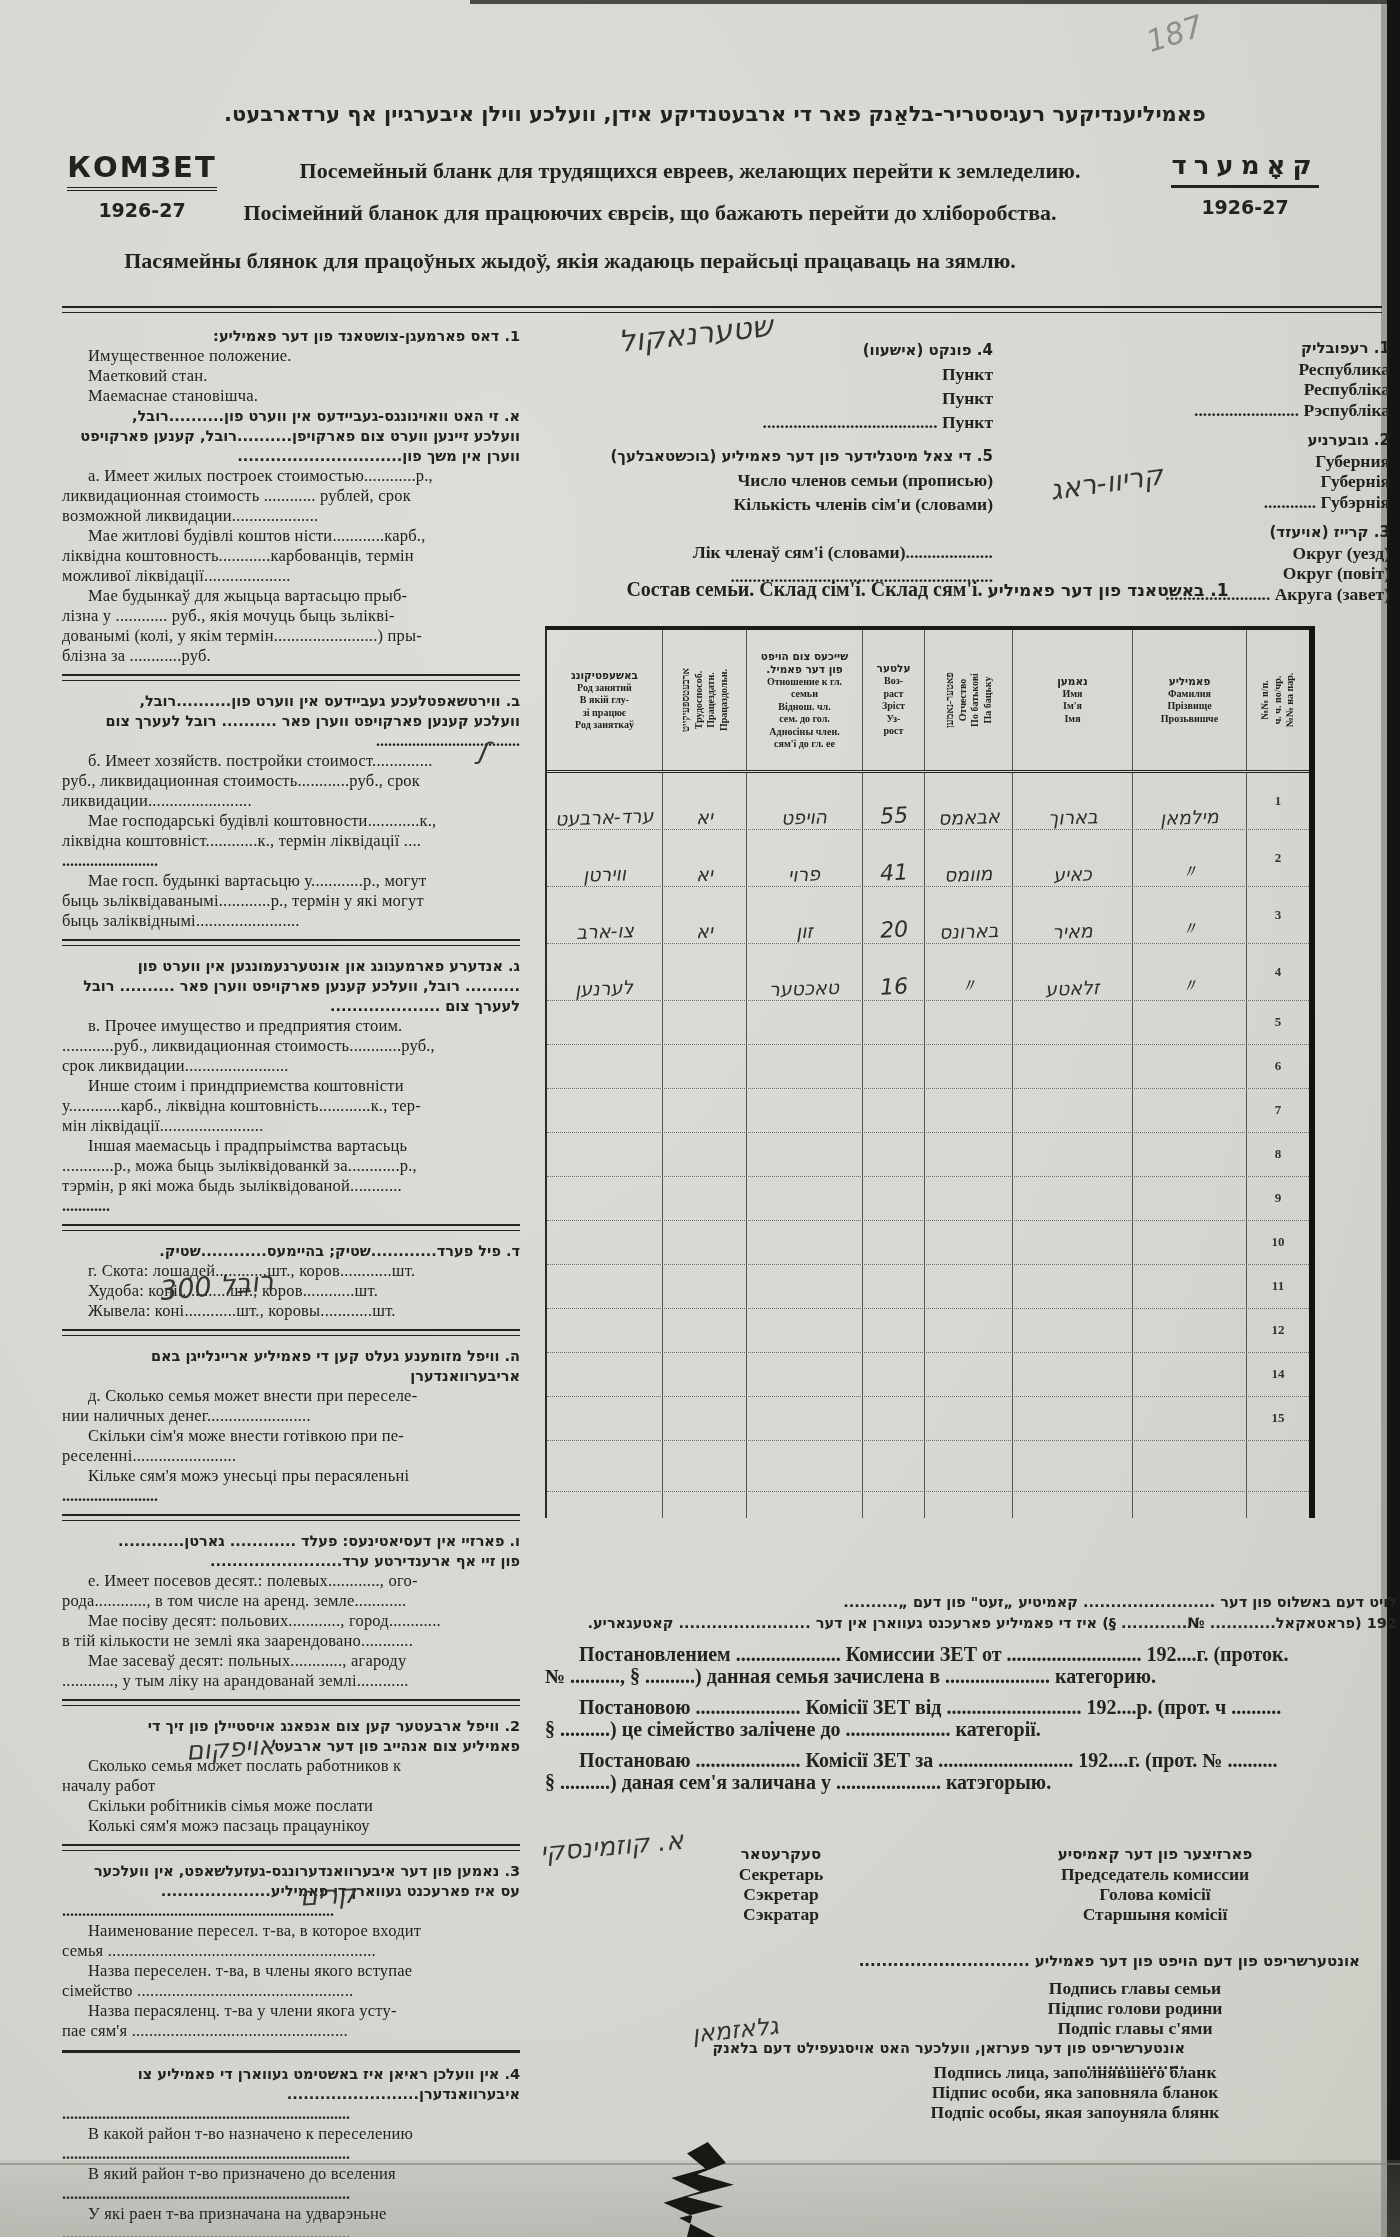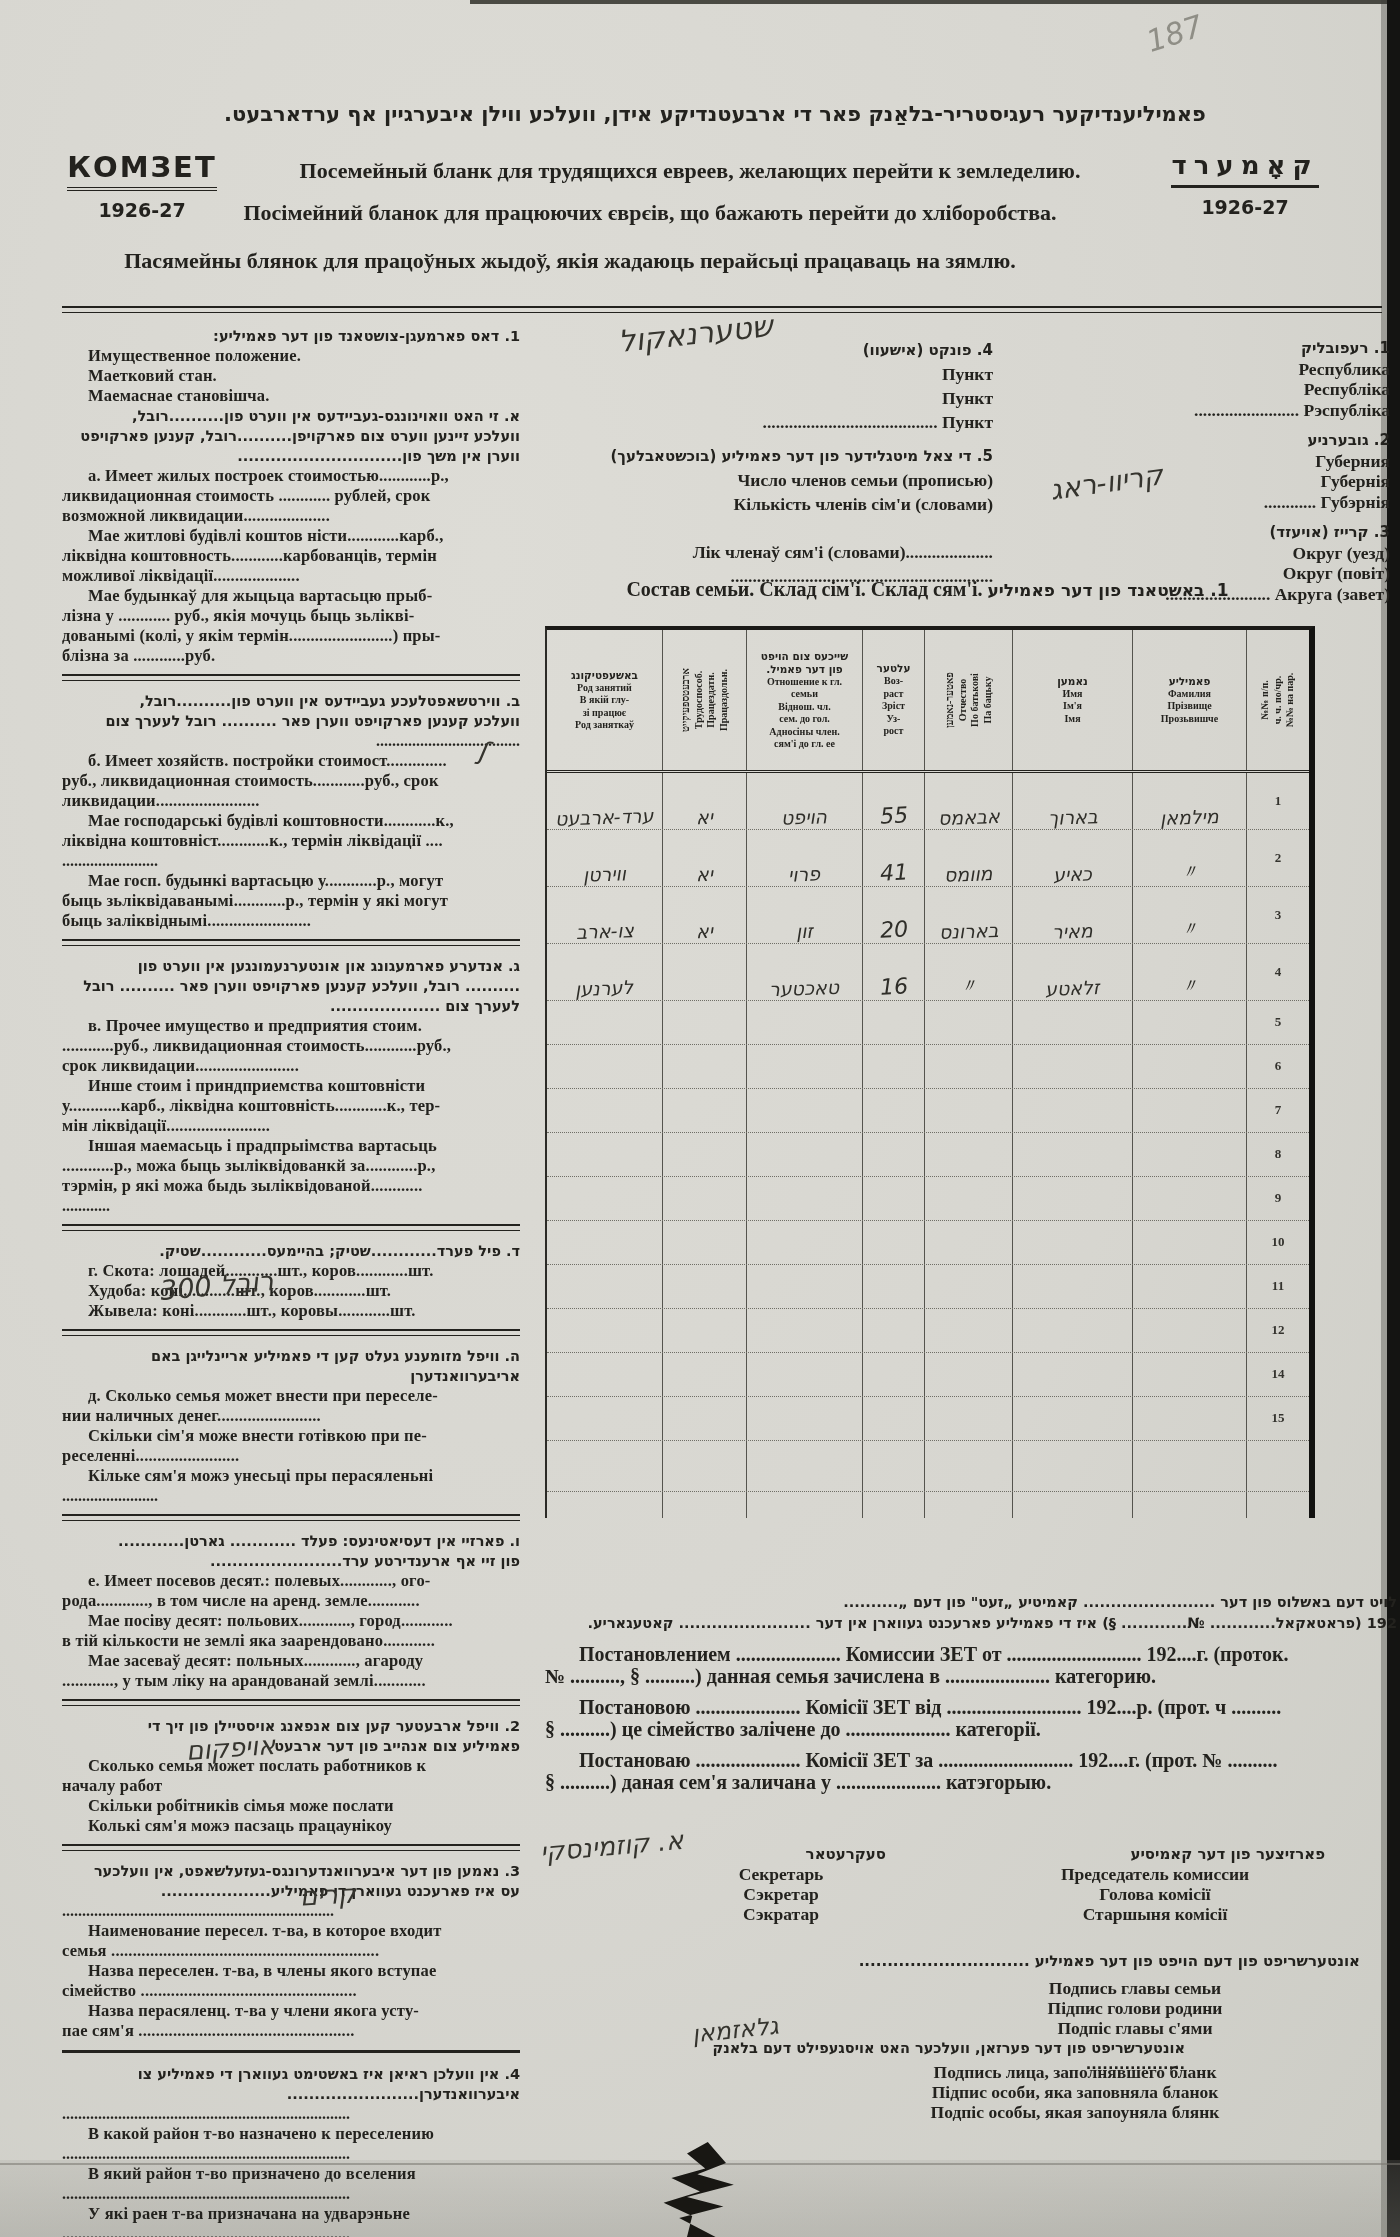--- a/index.html
+++ b/index.html
@@ -28,21 +28,21 @@
   .title-ru{position:absolute;left:240px;top:158px;width:900px;text-align:center;font-weight:bold;font-size:22px;}
   .title-uk{position:absolute;left:200px;top:200px;width:900px;text-align:center;font-weight:bold;font-size:22px;}
   .title-be{position:absolute;left:80px;top:248px;width:980px;text-align:center;font-weight:bold;font-size:22px;}
   .hrule{position:absolute;left:62px;top:306px;width:1320px;height:4px;
          border-top:2px solid #23221e;border-bottom:1px solid #23221e;}
   
   #left-col{position:absolute;left:62px;top:326px;width:458px;}
   .ln{min-height:20px;}
   .ln-yi{direction:rtl;text-align:right;font-family:"DejaVu Sans",sans-serif;font-weight:bold;
          font-size:14.5px;line-height:20px;}
-  .ln-cyr{font-family:"Liberation Serif",serif;font-weight:bold;font-size:16.5px;line-height:20px;
+  .ln-cyr{font-family:"Liberation Serif",serif;font-weight:normal;font-size:16.5px;line-height:20px;
           text-align:justify;letter-spacing:.2px;}
   .ln-ind{text-indent:26px;}
   .ln-dots{font-weight:bold;font-size:16px;line-height:20px;overflow:hidden;white-space:nowrap;}
   .ln-dots-r{text-align:right;}
   .ln-gap{height:16px;}
   .divd{height:4px;border-top:2px solid #23221e;border-bottom:1px solid #23221e;margin:8px 0 10px;}
   .divt{height:3px;background:#23221e;margin:9px 0 11px;}
   
   #punkt-block{position:absolute;left:545px;top:328px;width:448px;}
   #punkt-block .ln{line-height:24px;min-height:24px;}
@@ -77,21 +77,21 @@
   .hnum{font-family:"DejaVu Sans",sans-serif;font-style:italic;font-size:22px;color:#2f2e29;transform:rotate(-3deg);}
   .num{font-family:"Liberation Serif",serif;font-weight:bold;font-size:13px;color:#34332e;}
   
   #resolution{position:absolute;left:545px;top:1592px;width:852px;}
   .res-yi{direction:rtl;text-align:right;font-family:"DejaVu Sans",sans-serif;font-weight:bold;
           font-size:14.5px;line-height:21px;}
   .res-cyr{font-family:"Liberation Serif",serif;font-weight:bold;font-size:20px;line-height:22px;}
   .res-ind{text-indent:34px;margin-top:9px;}
   
   .sigblock{position:absolute;text-align:center;}
-  .sig-yi{direction:rtl;font-family:"DejaVu Sans",sans-serif;font-weight:bold;font-size:15px;line-height:20px;text-align:right;}
+  .sig-yi{direction:rtl;font-family:"DejaVu Sans",sans-serif;font-weight:bold;font-size:15px;line-height:20px;}
   .sig-cyr{font-family:"Liberation Serif",serif;font-weight:bold;font-size:17.5px;line-height:20px;}
   #head-sign-yi{position:absolute;left:640px;top:1952px;width:720px;direction:rtl;text-align:right;
                 font-family:"DejaVu Sans",sans-serif;font-weight:bold;font-size:15px;}
   #filler-sign-yi{position:absolute;left:640px;top:2040px;width:545px;direction:rtl;text-align:right;
                   font-family:"DejaVu Sans",sans-serif;font-weight:bold;font-size:14.5px;}
   
   .hw{position:absolute;font-family:"DejaVu Sans",sans-serif;font-style:italic;color:#35342e;
       white-space:nowrap;}
 </style>
 </head>

